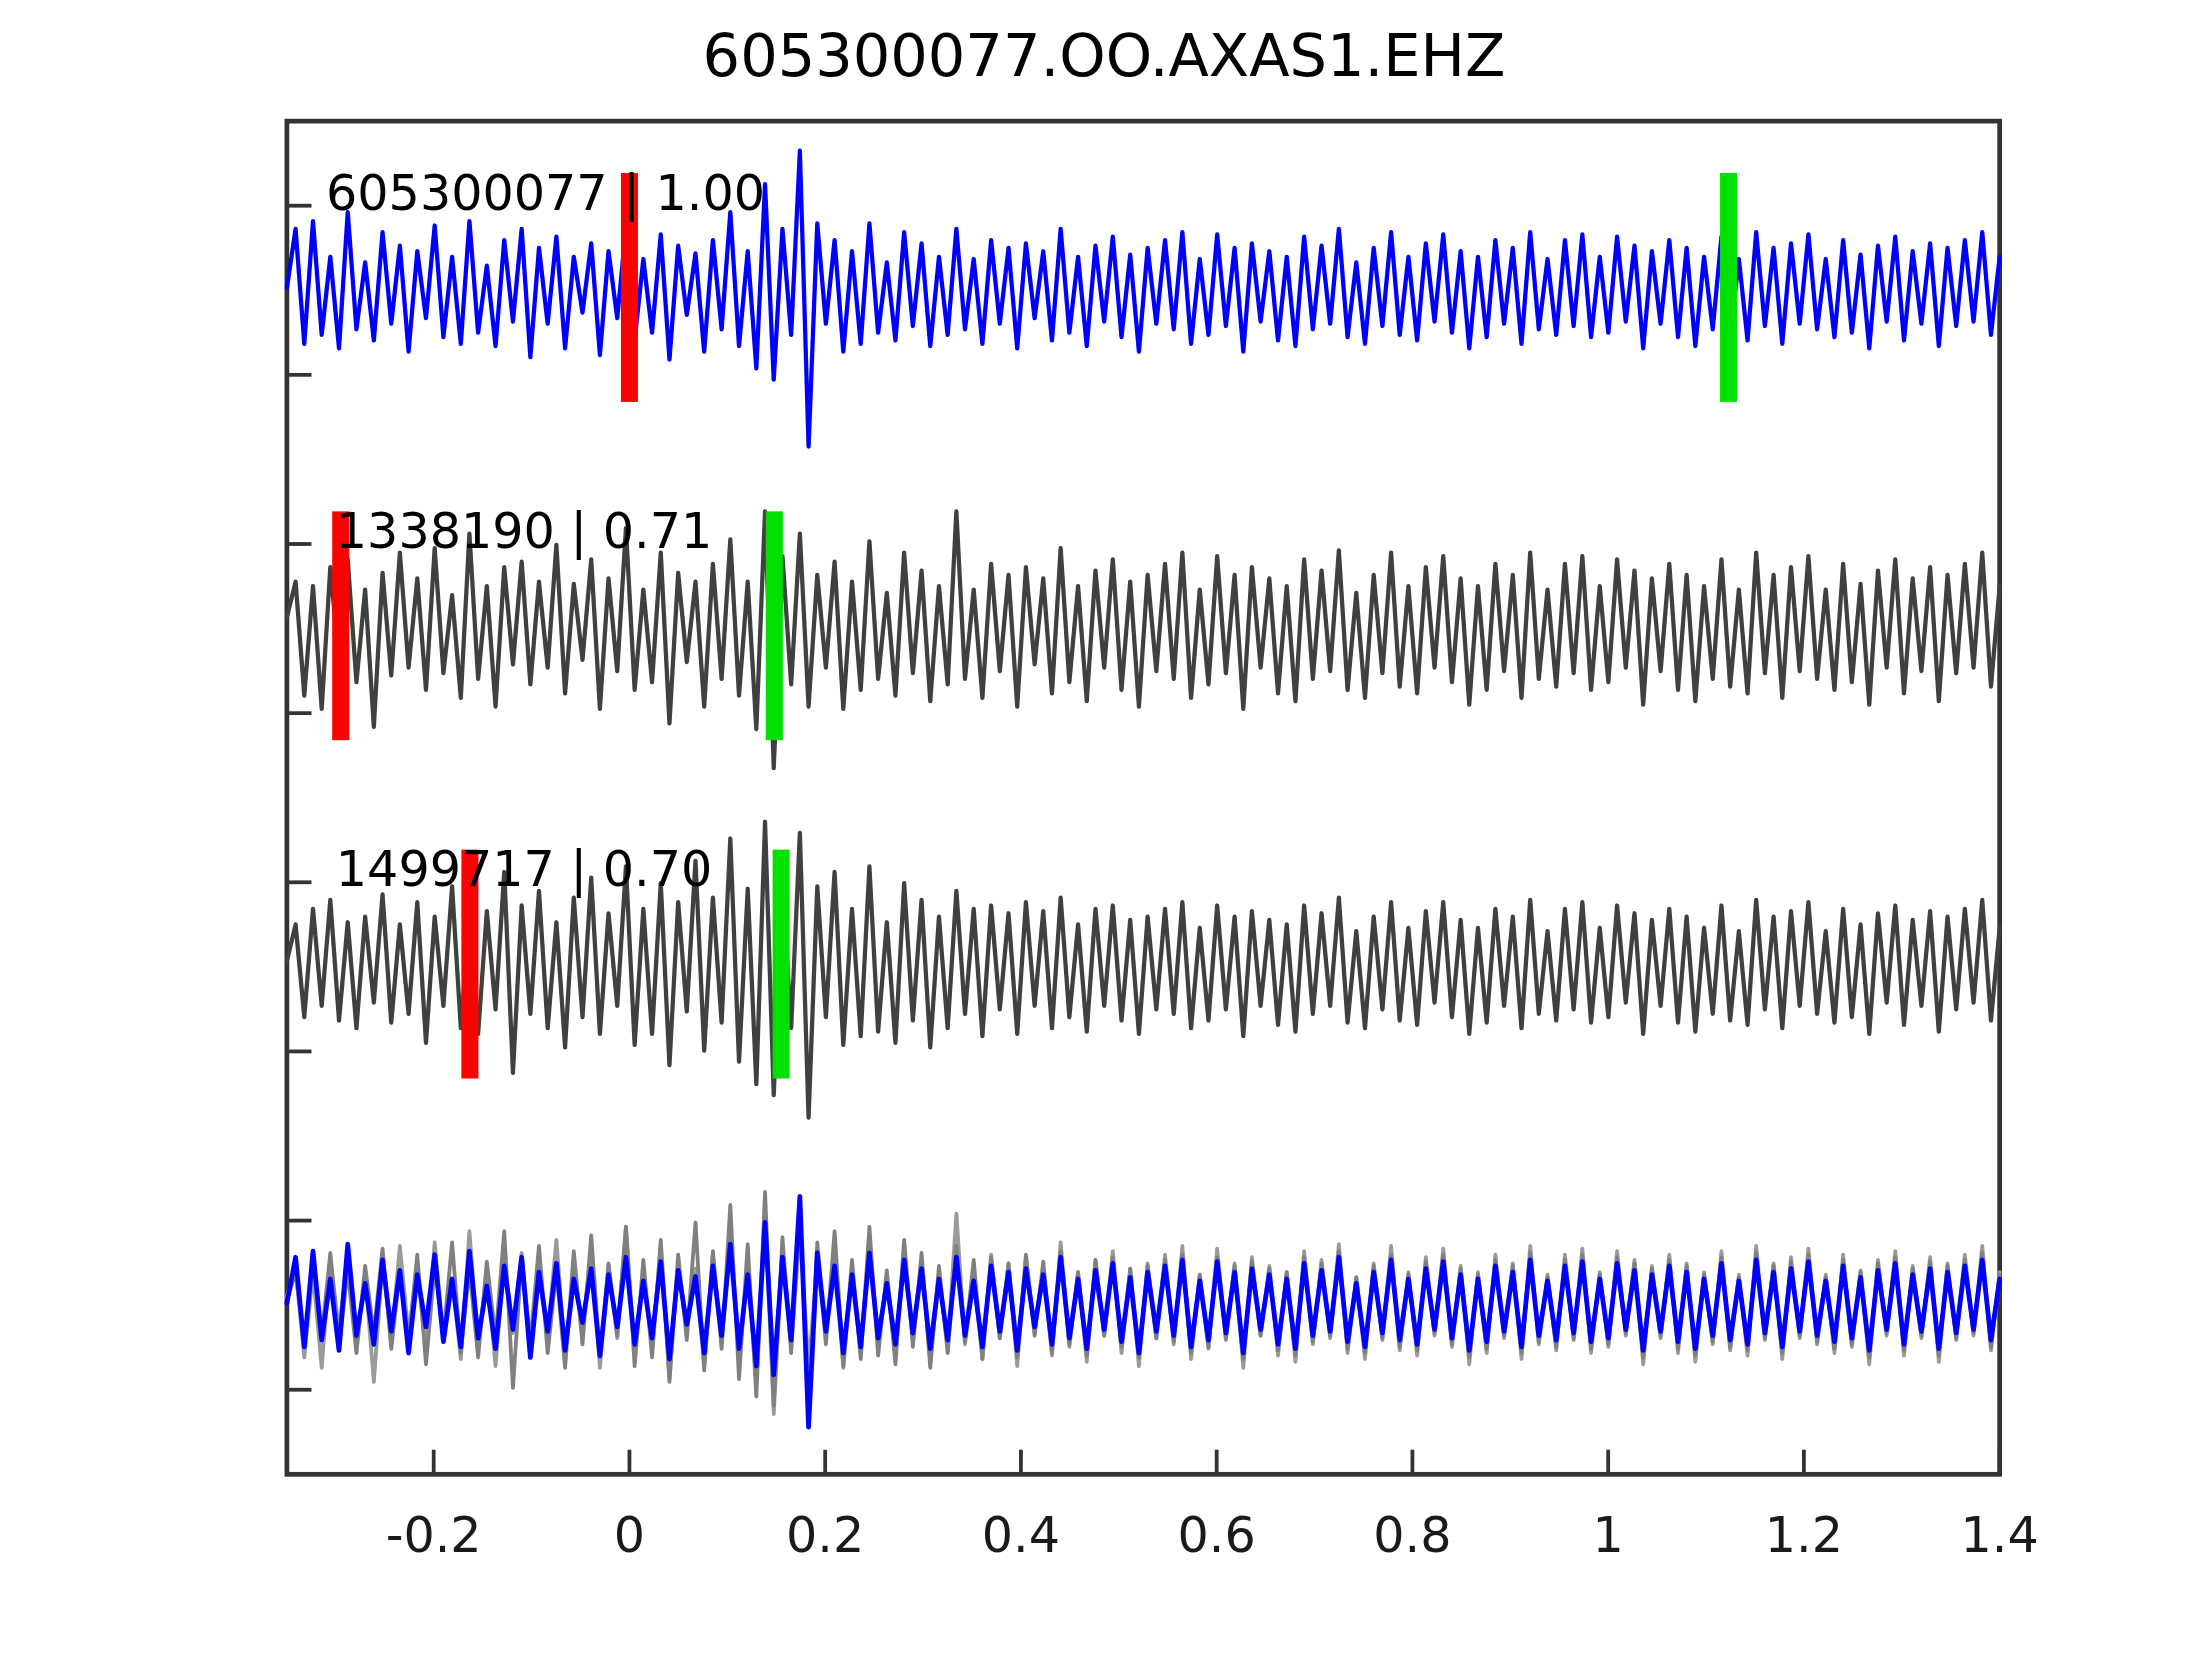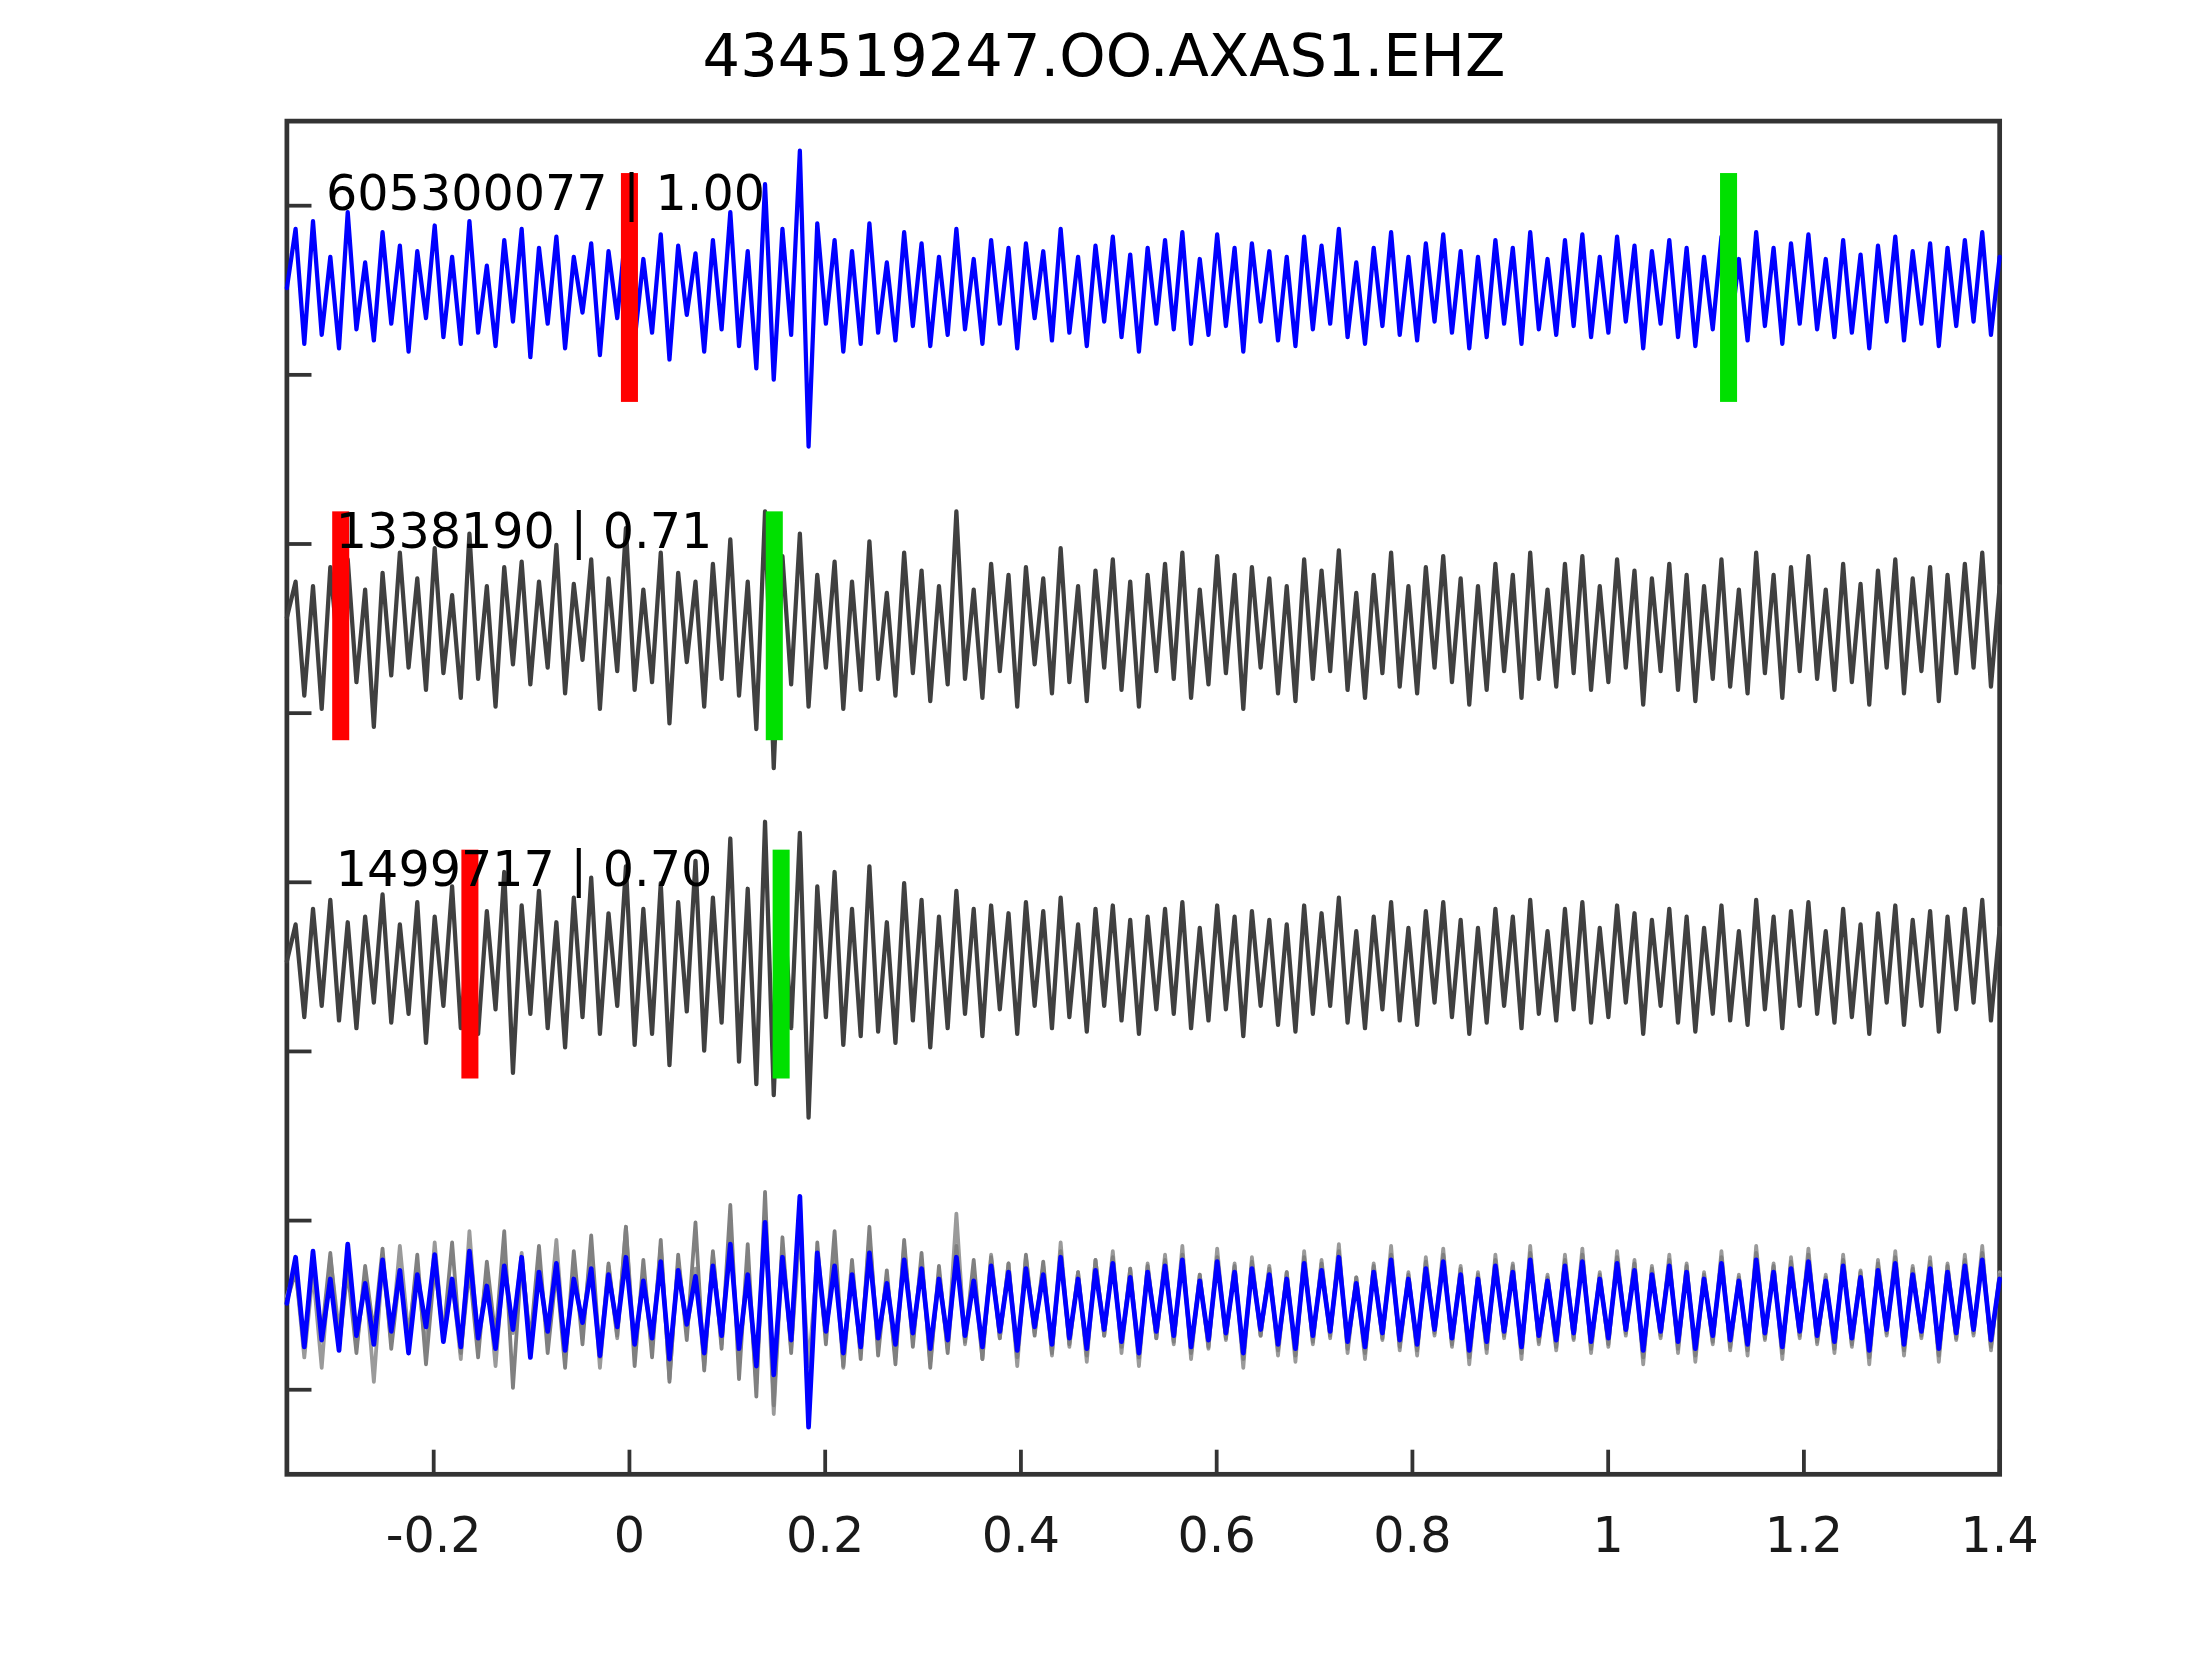--- a/index.html
+++ b/index.html
@@ -47,21 +47,21 @@
     fill: #000000;
     font-family: "DejaVu Sans", sans-serif;
     text-anchor: start;
   }
 </style>
 </head>
 <body>
 
 <div id="figure">
 
-  <div id="chart-title">434519247.OO.AXAS1.EHZ</div>
+  <div id="chart-title">605300077.OO.AXAS1.EHZ</div>
 
   <svg id="plot-svg" width="2208" height="1656" viewBox="0 0 2333 1750">
 
     <g id="axes-frame">
         <rect x="303" y="128" width="1810" height="1430" fill="#ffffff" stroke="#333333" stroke-width="5"></rect>
       </g>
     <g id="xticks-group">
         <line x1="458.1428571428571" y1="1558" x2="458.1428571428571" y2="1532" stroke="#333333" stroke-width="4"></line>
         <line x1="665" y1="1558" x2="665" y2="1532" stroke="#333333" stroke-width="4"></line>
         <line x1="871.8571428571429" y1="1558" x2="871.8571428571429" y2="1532" stroke="#333333" stroke-width="4"></line>

